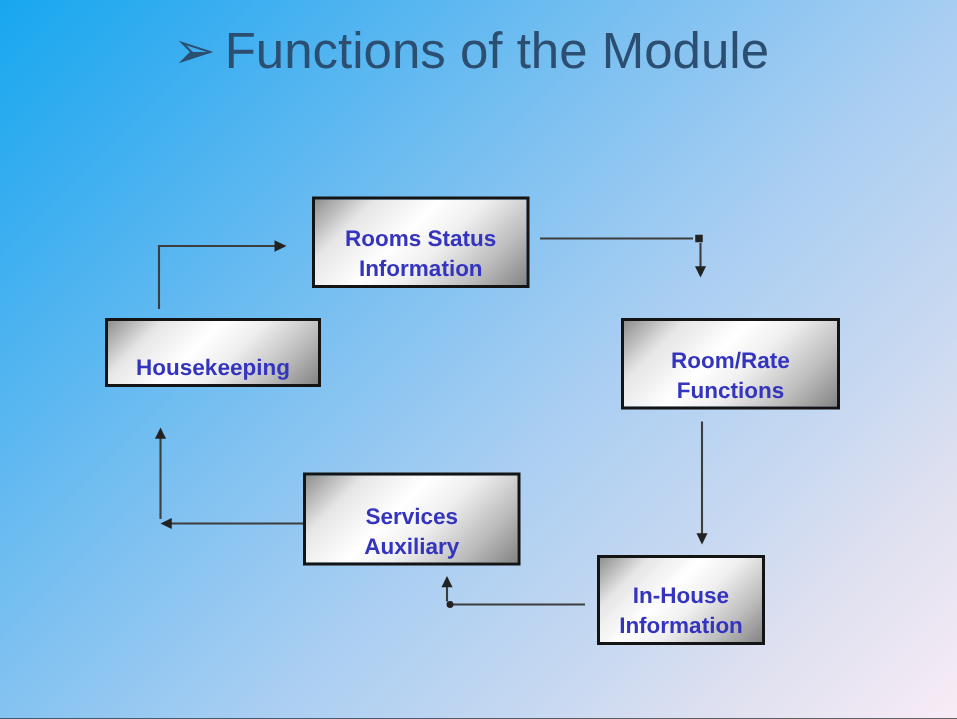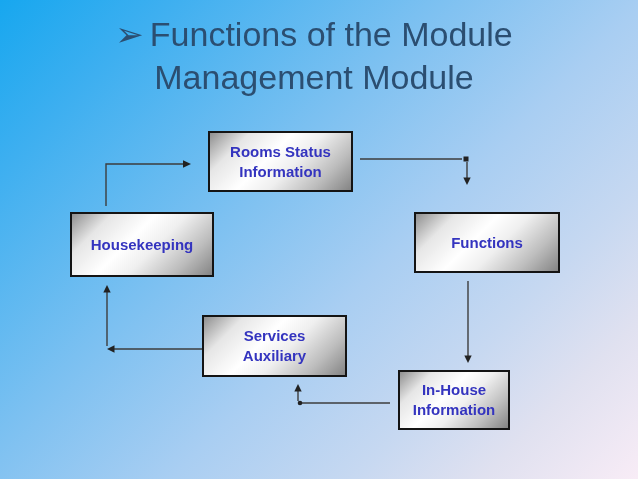--- a/index.html
+++ b/index.html
@@ -26,21 +26,21 @@
   .node {
     position: absolute;
     box-sizing: border-box;
     border: 2px solid #141414;
     background: linear-gradient(135deg,
       #8f8f8f 0%, #e6e6e6 20%, #ffffff 42%,
       #efefef 58%, #bdbdbd 80%, #848484 100%);
     display: flex;
     flex-direction: column;
     align-items: center;
-    justify-content: center;
+    justify-content: flex-end;
     text-align: center;
     font-weight: bold;
     font-size: 15px;
     line-height: 20px;
     color: #3434bf;
   }
   .node span:empty { display: none; }
   .connectors {
     position: absolute;
     left: 0; top: 0;
@@ -54,21 +54,20 @@
   }
   .connectors .head { fill: #222; stroke: none; }
 </style>
 </head>
 <body>
 
 <div class="slide">
 
   <div class="title">
     <span class="title-line1"><span class="bullet">➢</span><span>Functions of the Module</span></span>
-    <span class="title-line">Management Module</span>
   </div>
 
   <svg class="connectors" viewBox="0 0 638 479">
 
     <g>
       <path class="line" d="M106,206 V164 H184"></path>
       <path class="head" d="M191,164 L183,160.2 L183,167.8 Z"></path>
     </g>
 
     <g>
@@ -96,26 +95,27 @@
       <path class="line" d="M107,346 V292"></path>
       <path class="head" d="M107,285 L103.3,292.5 L110.7,292.5 Z"></path>
     </g>
   </svg>
 
   <div class="node" style="left:208px; top:131px; width:145px; height:61px;">
     <span>Rooms Status</span>
     <span>Information</span>
   </div>
 
-  <div class="node" style="left:70px; top:212px; width:144px; height:65px;">
+  <div class="node" style="left:70px; top:212px; width:144px; height:46px;">
     <span>Housekeeping</span>
 
   </div>
 
   <div class="node" style="left:414px; top:212px; width:146px; height:61px;">
+    <span>Room/Rate</span>
     <span>Functions</span>
   </div>
 
   <div class="node" style="left:202px; top:315px; width:145px; height:62px;">
     <span>Services</span>
     <span>Auxiliary</span>
   </div>
 
   <div class="node" style="left:398px; top:370px; width:112px; height:60px;">
     <span>In-House</span>

